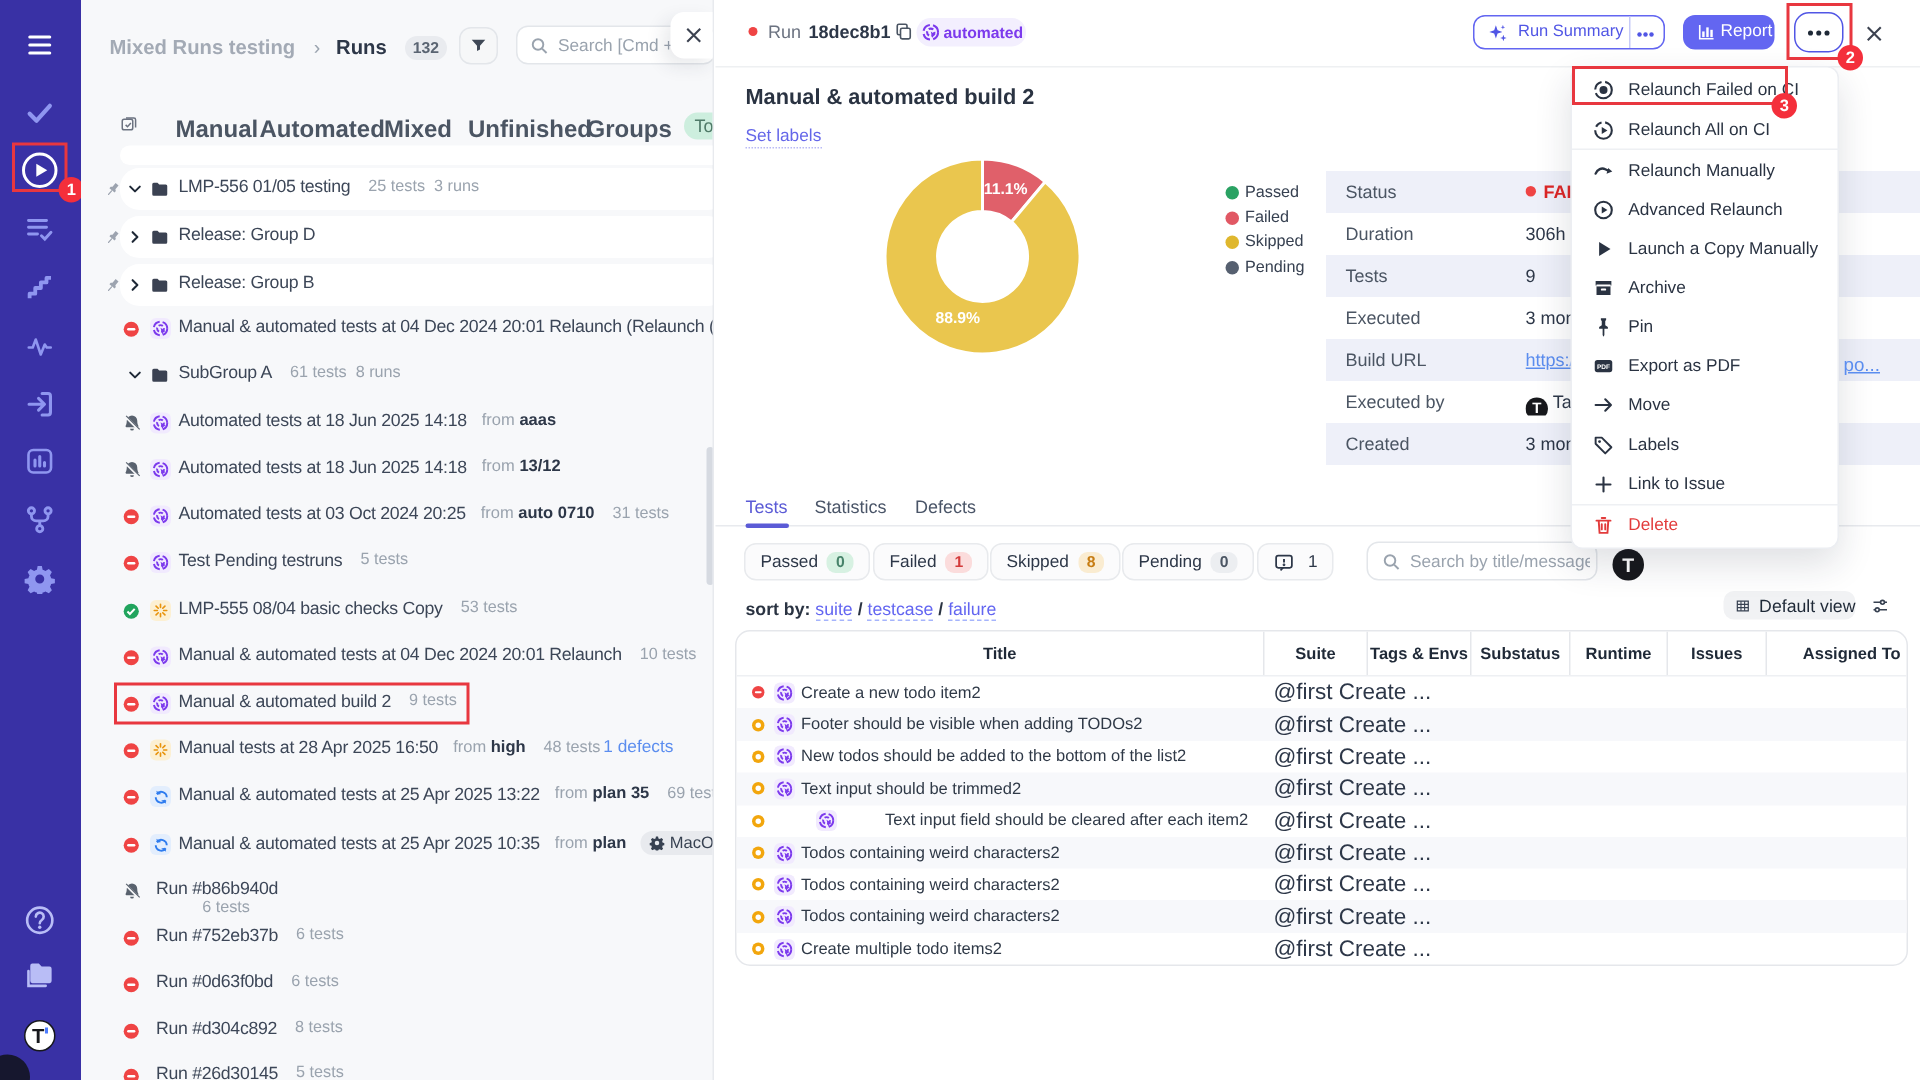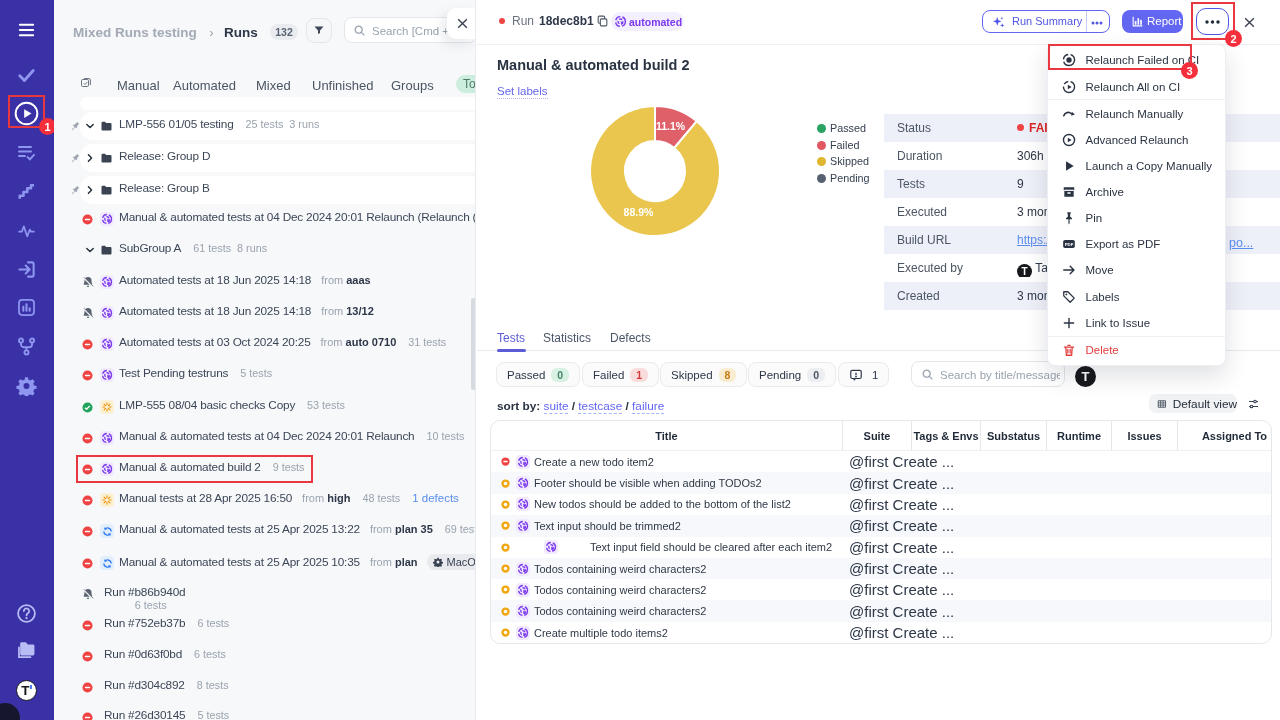--- a/index.html
+++ b/index.html
@@ -9,21 +9,21 @@
 
   
   #sidebar { position:absolute; left:0; top:0; width:54px; height:720px; background:#3931A5; }
   #sidebar svg { position:absolute; }
 
   
   #leftpanel { position:absolute; left:54px; top:0; width:422px; height:720px; background:#F7F8FA; border-right:1px solid #E8EAEE; overflow:hidden; }
   .crumb-gray { color:#A3AAB5; font-weight:bold; font-size:13.5px; }
   .crumb-dark { color:#2D3748; font-weight:bold; font-size:13.5px; }
   .badge132 { display:inline-block; background:#E9EBEF; color:#5A6472; font-size:10.5px; font-weight:bold; border-radius:10px; padding:2px 5px; }
-  .ltab { position:absolute; top:78px; font-size:13px; color:#4B5563; }
+  .ltab { position:absolute; top:78px; font-size:16px; color:#4B5563;font-weight:bold; }
   .grouprow { position:absolute; left:26px; right:-10px; height:28px; background:#fff; border-radius:13px; display:flex; align-items:center; }
   .runtitle { font-size:11.8px; letter-spacing:-0.2px; color:#3C4657; white-space:nowrap; }
   .grouptitle { font-size:11.8px; letter-spacing:-0.2px; color:#3C4657; font-weight:500; white-space:nowrap; }
   .meta { font-size:10.8px; color:#9AA3AE; white-space:nowrap; }
   .fromv { font-size:11px; font-weight:bold; color:#2D3748; }
   .deflink { color:#5B8DEF; font-size:11.5px; }
   .rowline { position:absolute; display:flex; align-items:center; white-space:nowrap; }
 
   
   #rightpanel { position:absolute; left:477px; top:0; width:803px; height:720px; background:#fff; }
@@ -363,21 +363,21 @@
         <div class="abs" style="left:46px; top:493px; width:14px; height:14px; background:#FCF0D3; border-radius:4px;"></div>
         <svg class="abs" style="left:48px; top:495px;" width="10" height="10" viewBox="0 0 24 24">
           <g stroke="#E8930C" stroke-width="2.6" stroke-linecap="round">
             <path d="M12 2v5M12 17v5M2 12h5M17 12h5M4.9 4.9l3.5 3.5M15.6 15.6l3.5 3.5M4.9 19.1l3.5-3.5M15.6 8.4l3.5-3.5"></path>
           </g>
         </svg>
         <div class="rowline" style="left:65px; top:491px;">
           <span class="runtitle">Manual tests at 28 Apr 2025 16:50</span>
           <span class="meta" style="margin-left:10px; font-size:11px;">from <span class="fromv">high</span></span>
           <span class="meta" style="margin-left:12px;">48 tests</span>
-          <span class="deflink" style="margin-left:12px;">1 defects</span>
+          <span class="deflink" style="margin-left:2px;">1 defects</span>
         </div>
 <svg class="abs" style="left:28px; top:525.5px;" width="11" height="11" viewBox="0 0 24 24">
           <circle cx="12" cy="12" r="11" fill="#EF4444"></circle>
           <rect x="6" y="10.2" width="12" height="3.6" rx="1.8" fill="#fff"></rect>
         </svg>
         <div class="abs" style="left:46px; top:524px; width:14px; height:14px; background:#E3EEFD; border-radius:4px;"></div>
         <svg class="abs" style="left:47.5px; top:525.5px;" width="11" height="11" viewBox="0 0 24 24">
           <g fill="none" stroke="#2E7CEF" stroke-width="2.8">
             <path d="M20 12a8 8 0 0 0-14.5-4.5"></path>
             <path d="M4 12a8 8 0 0 0 14.5 4.5"></path>

